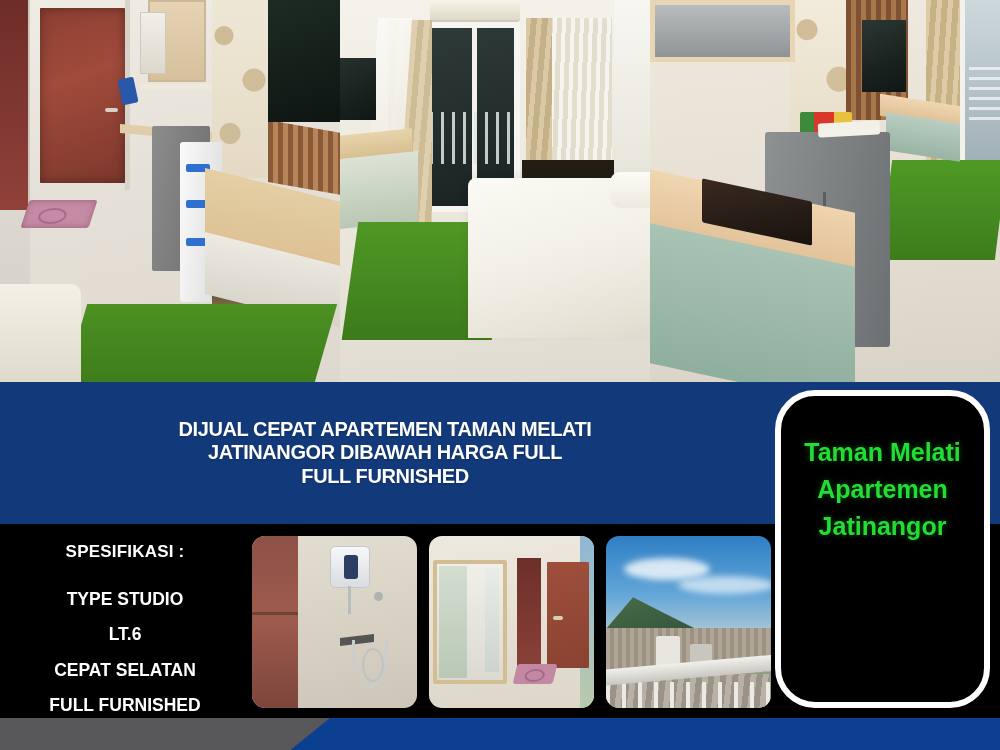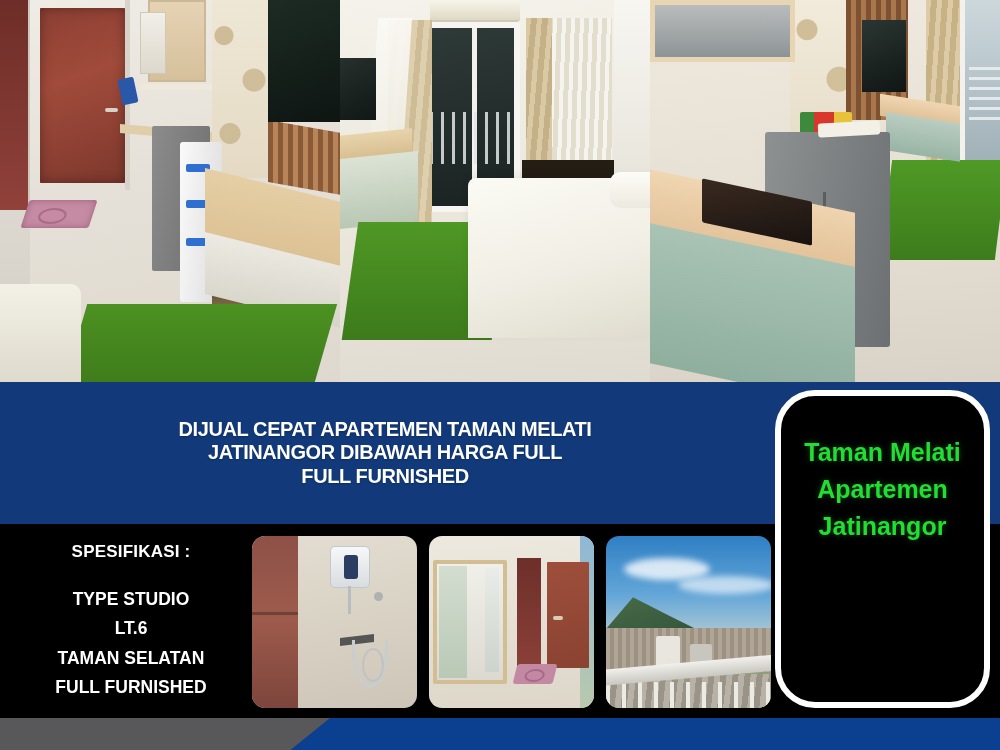--- a/index.html
+++ b/index.html
@@ -204,28 +204,27 @@
     position:absolute; left:0; top:524px;
     width:1000px; height:194px;
     background:#000;
   }
   .spec-block {
     position:absolute; left:0; top:0;
     width:250px; height:194px;
     display:flex; flex-direction:column;
     align-items:center; justify-content:flex-start;
     padding-top:18px;
-    margin-left:6px;
   }
   .spec-title {
     color:#fff; font-weight:bold; font-size:17px;
     letter-spacing:.2px; margin-bottom:26px;
     white-space:nowrap;
   }
-  .spec-list { display:flex; flex-direction:column; align-items:center; gap:7px; }
+  .spec-list { display:flex; flex-direction:column; align-items:center; gap:13px; }
   .spec-item { color:#fff; font-weight:bold; font-size:17.5px; line-height:1.28;
                white-space:nowrap; }
 
   
   .thumb-row {
     position:absolute; left:252px; top:12px;
     display:flex; gap:12px;
   }
   .thumb { width:165px; height:172px; border-radius:13px; overflow:hidden;
            position:relative; background:#cfcabf; }
@@ -422,21 +421,21 @@
     <div class="headline">FULL FURNISHED</div>
   </div>
 
   <div class="lower">
 
     <div class="spec-block">
       <div class="spec-title">SPESIFIKASI :</div>
       <div class="spec-list">
         <div class="spec-item">TYPE STUDIO</div>
         <div class="spec-item">LT.6</div>
-        <div class="spec-item">TAMAN SELATAN</div>
+        <div class="spec-item">CEPAT SELATAN</div>
         <div class="spec-item">FULL FURNISHED</div>
       </div>
     </div>
 
     <div class="thumb-row">
 
       <div class="thumb">
         <div class="t1">
           <div class="t1-door"></div>
           <div class="t1-heater"></div>

